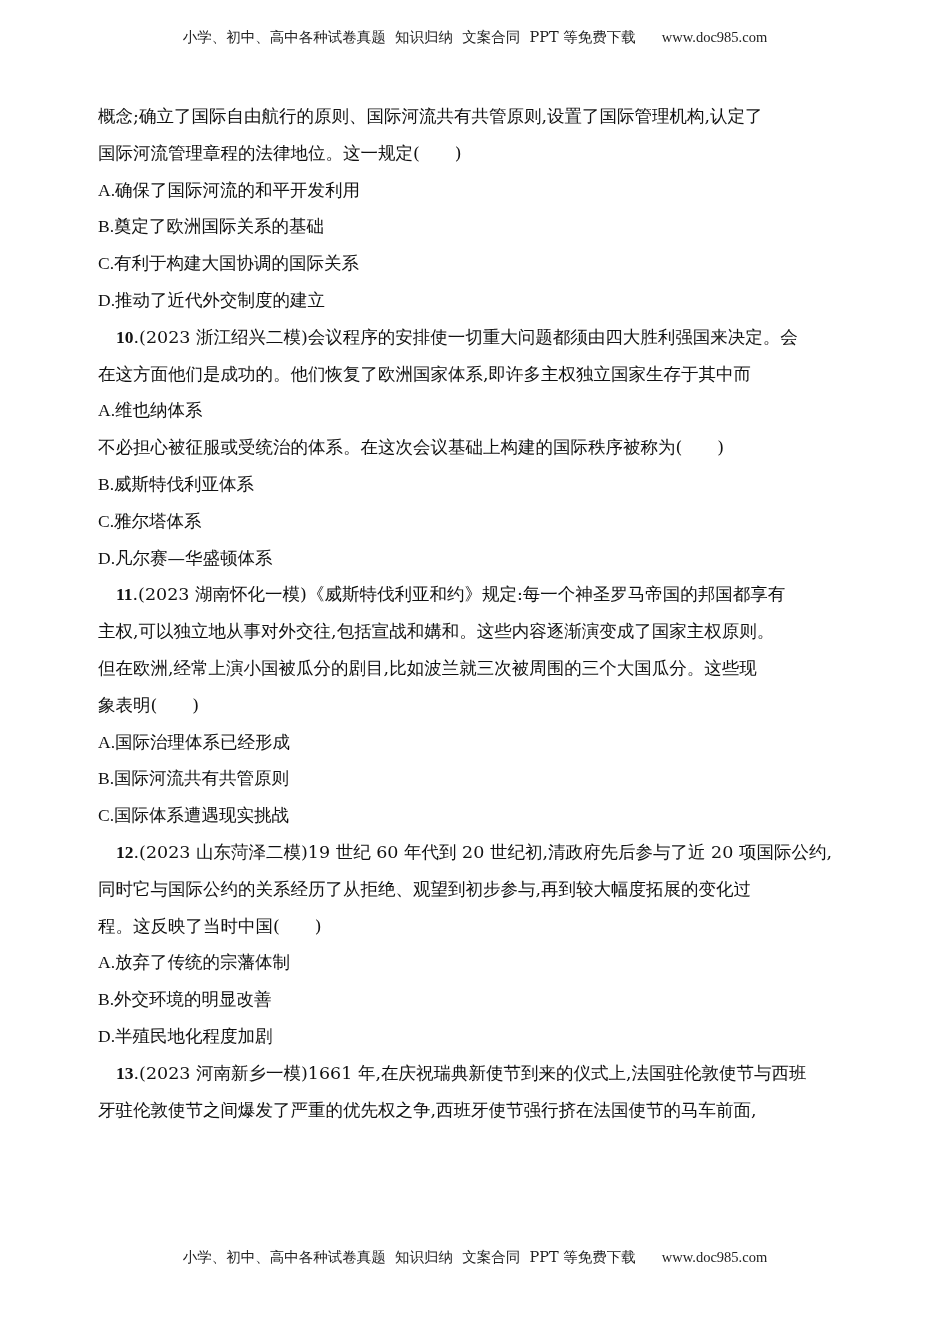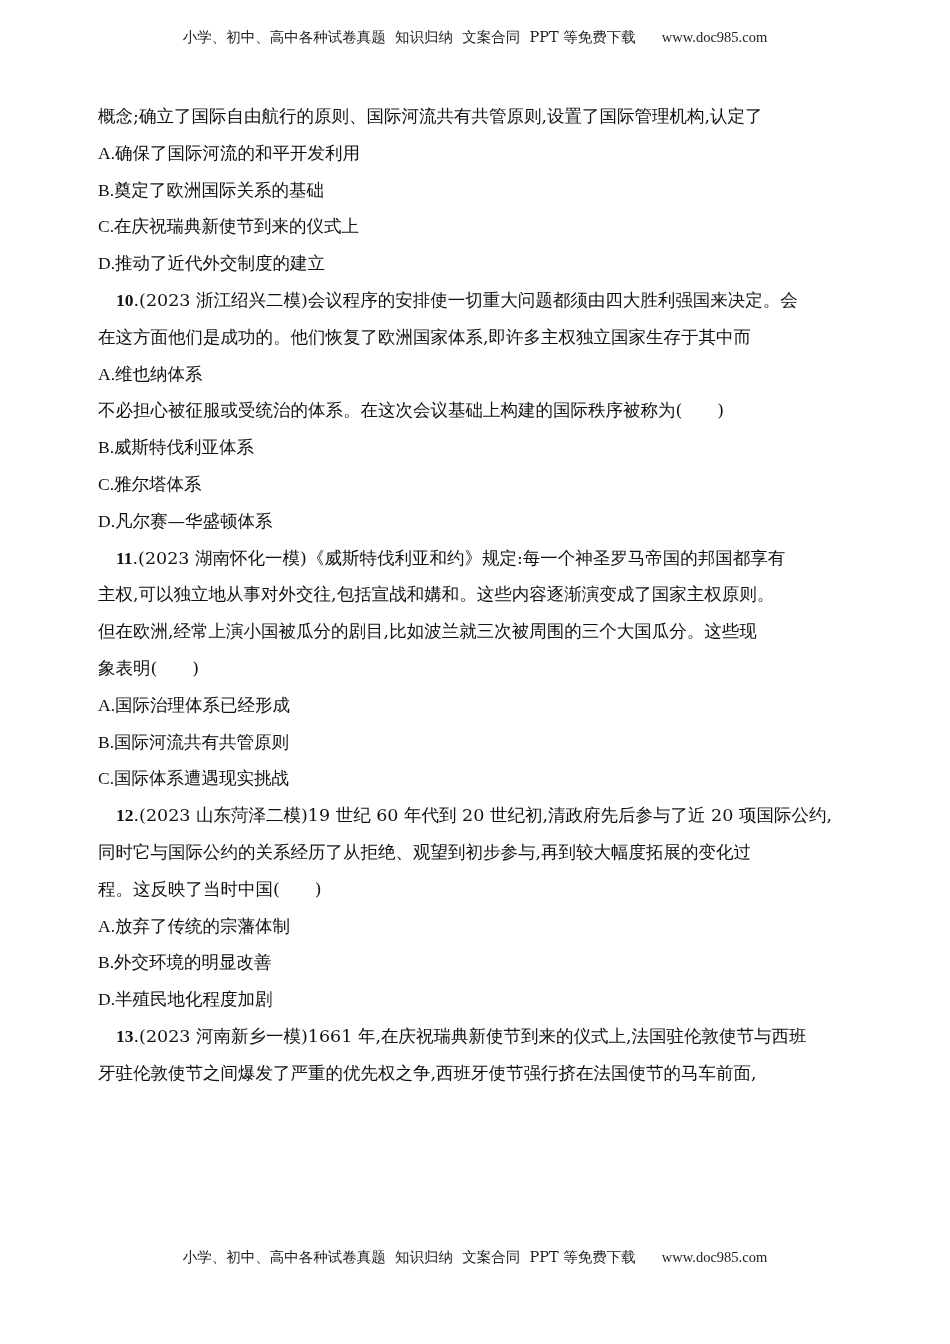--- a/index.html
+++ b/index.html
@@ -57,23 +57,24 @@
   </style>
 </head>
 <body>
 
 <div class="page-header"><span>小学、初中、高中各种试卷真题  知识归纳  文案合同  PPT 等免费下载</span><span class="url">www.doc985.com</span></div>
 
 <div class="content">
 
   <div>
     <div class="line">概念;确立了国际自由航行的原则、国际河流共有共管原则,设置了国际管理机构,认定了</div>
+    <div class="line">国际河流管理章程的法律地位。这一规定(　　)</div>
     <div class="line"><span class="opt-letter">A.</span><span>确保了国际河流的和平开发利用</span></div>
     <div class="line"><span class="opt-letter">B.</span><span>奠定了欧洲国际关系的基础</span></div>
-    <div class="line"><span class="opt-letter">C.</span><span>在庆祝瑞典新使节到来的仪式上</span></div>
+    <div class="line"><span class="opt-letter">C.</span><span>有利于构建大国协调的国际关系</span></div>
     <div class="line"><span class="opt-letter">D.</span><span>推动了近代外交制度的建立</span></div>
   </div>
 
   <div>
     <div class="line"><span class="qnum">10</span><span class="src">.(2023 浙江绍兴二模)</span><span>会议程序的安排使一切重大问题都须由四大胜利强国来决定。会</span></div>
     <div class="line">在这方面他们是成功的。他们恢复了欧洲国家体系,即许多主权独立国家生存于其中而</div>
     <div class="line"><span class="opt-letter">A.</span><span>维也纳体系</span></div>
     <div class="line">不必担心被征服或受统治的体系。在这次会议基础上构建的国际秩序被称为(　　)</div>
     <div class="line"><span class="opt-letter">B.</span><span>威斯特伐利亚体系</span></div>
     <div class="line"><span class="opt-letter">C.</span><span>雅尔塔体系</span></div>

